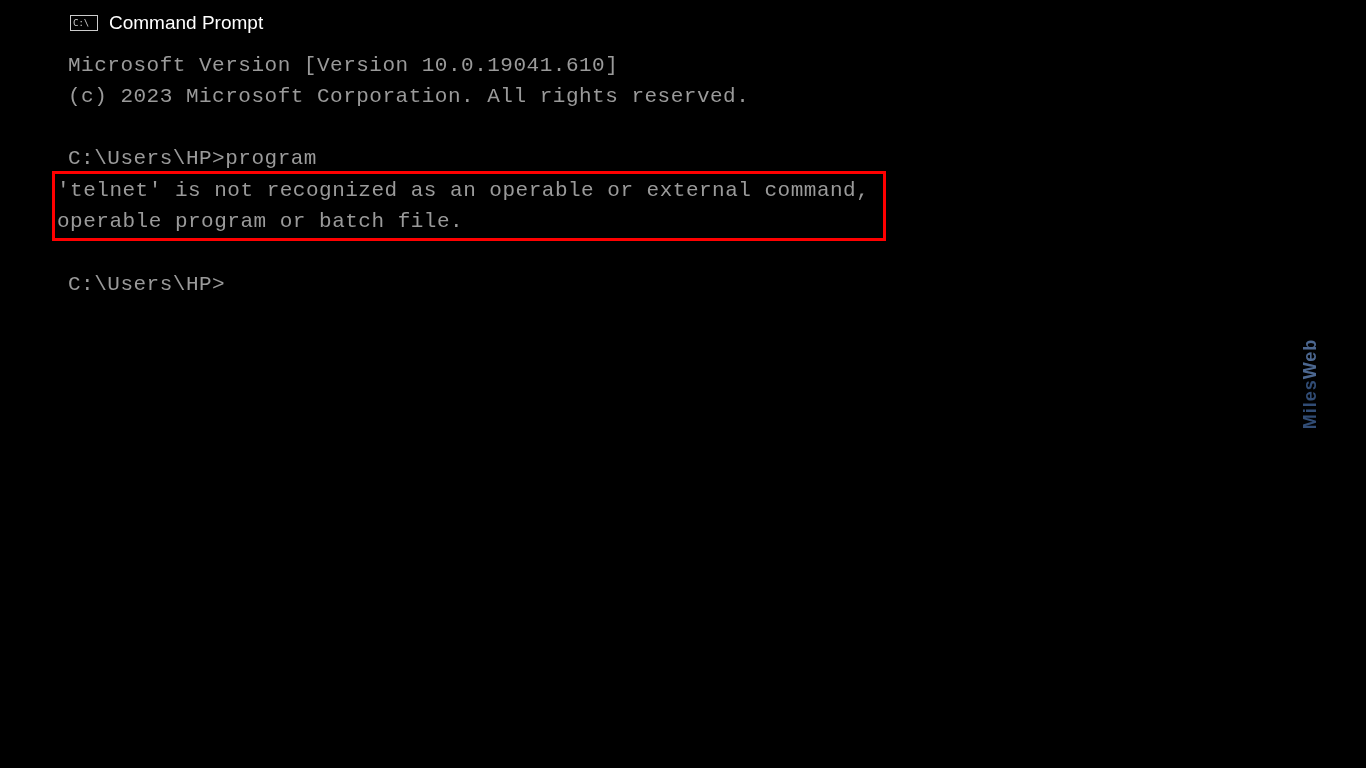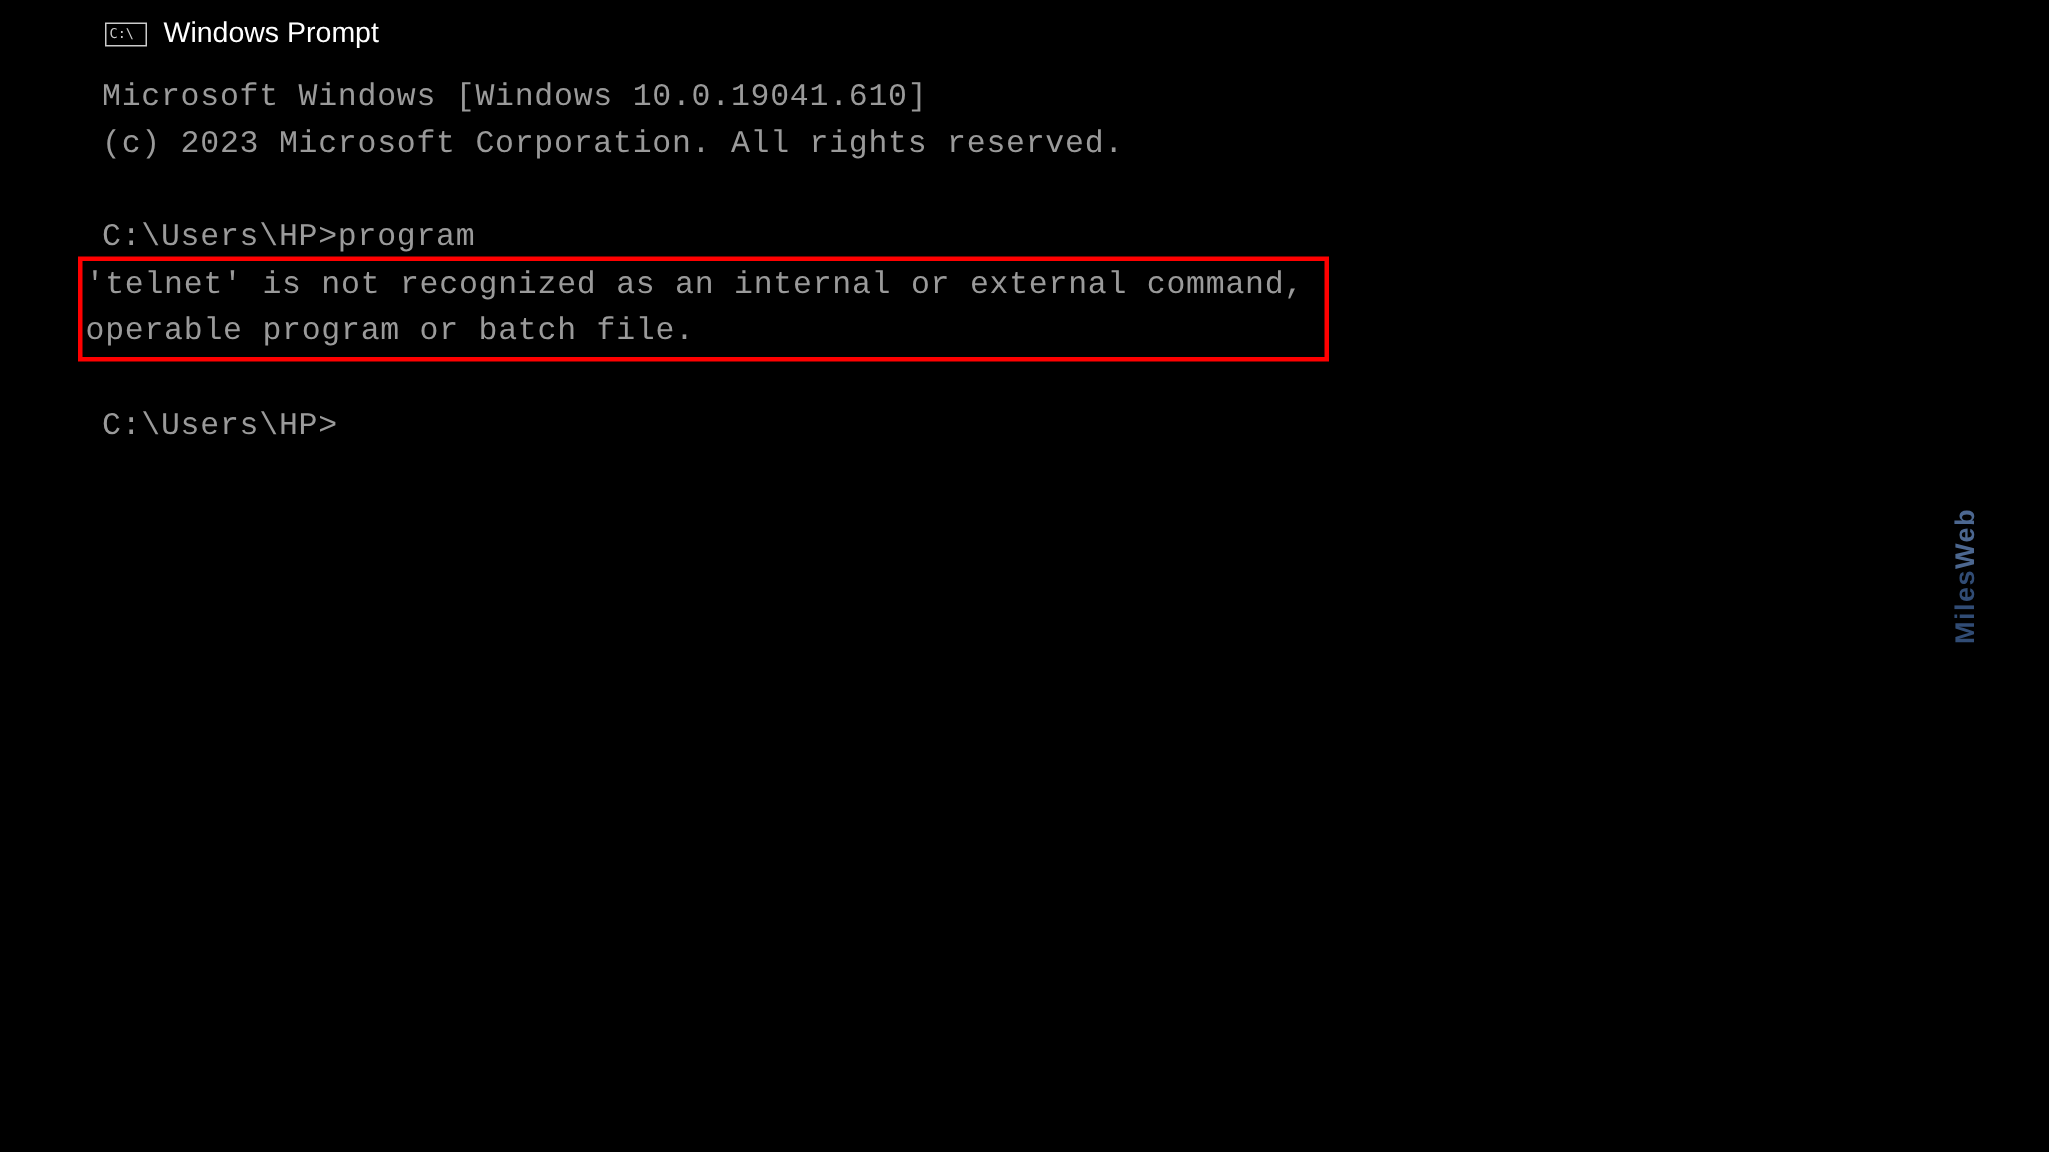--- a/index.html
+++ b/index.html
@@ -77,30 +77,30 @@
     }
     .watermark .web {
       color: #5a7aaa;
     }
   </style>
 </head>
 <body>
 
 <div class="titlebar">
   <span class="titlebar-icon">C:\</span>
-  <span class="titlebar-text">Windows Prompt</span>
+  <span class="titlebar-text">Command Prompt</span>
 </div>
 
 <div class="terminal">
-  <div class="terminal-line">Microsoft Windows [Windows 10.0.19041.610]</div>
+  <div class="terminal-line">Microsoft Version [Version 10.0.19041.610]</div>
   <div class="terminal-line">(c) 2023 Microsoft Corporation. All rights reserved.</div>
   <div class="spacer"></div>
   <div class="terminal-line"><span>C:\Users\HP&gt;</span><span>program</span></div>
   <div class="highlight-box">
-    <div class="terminal-line">'telnet' is not recognized as an internal or external command,</div>
+    <div class="terminal-line">'telnet' is not recognized as an operable or external command,</div>
     <div class="terminal-line">operable program or batch file.</div>
   </div>
   <div class="spacer"></div>
   <div class="terminal-line"><span>C:\Users\HP&gt;</span></div>
 </div>
 
 <div class="watermark">
   <span>Miles</span><span class="web">Web</span>
 </div>
 

